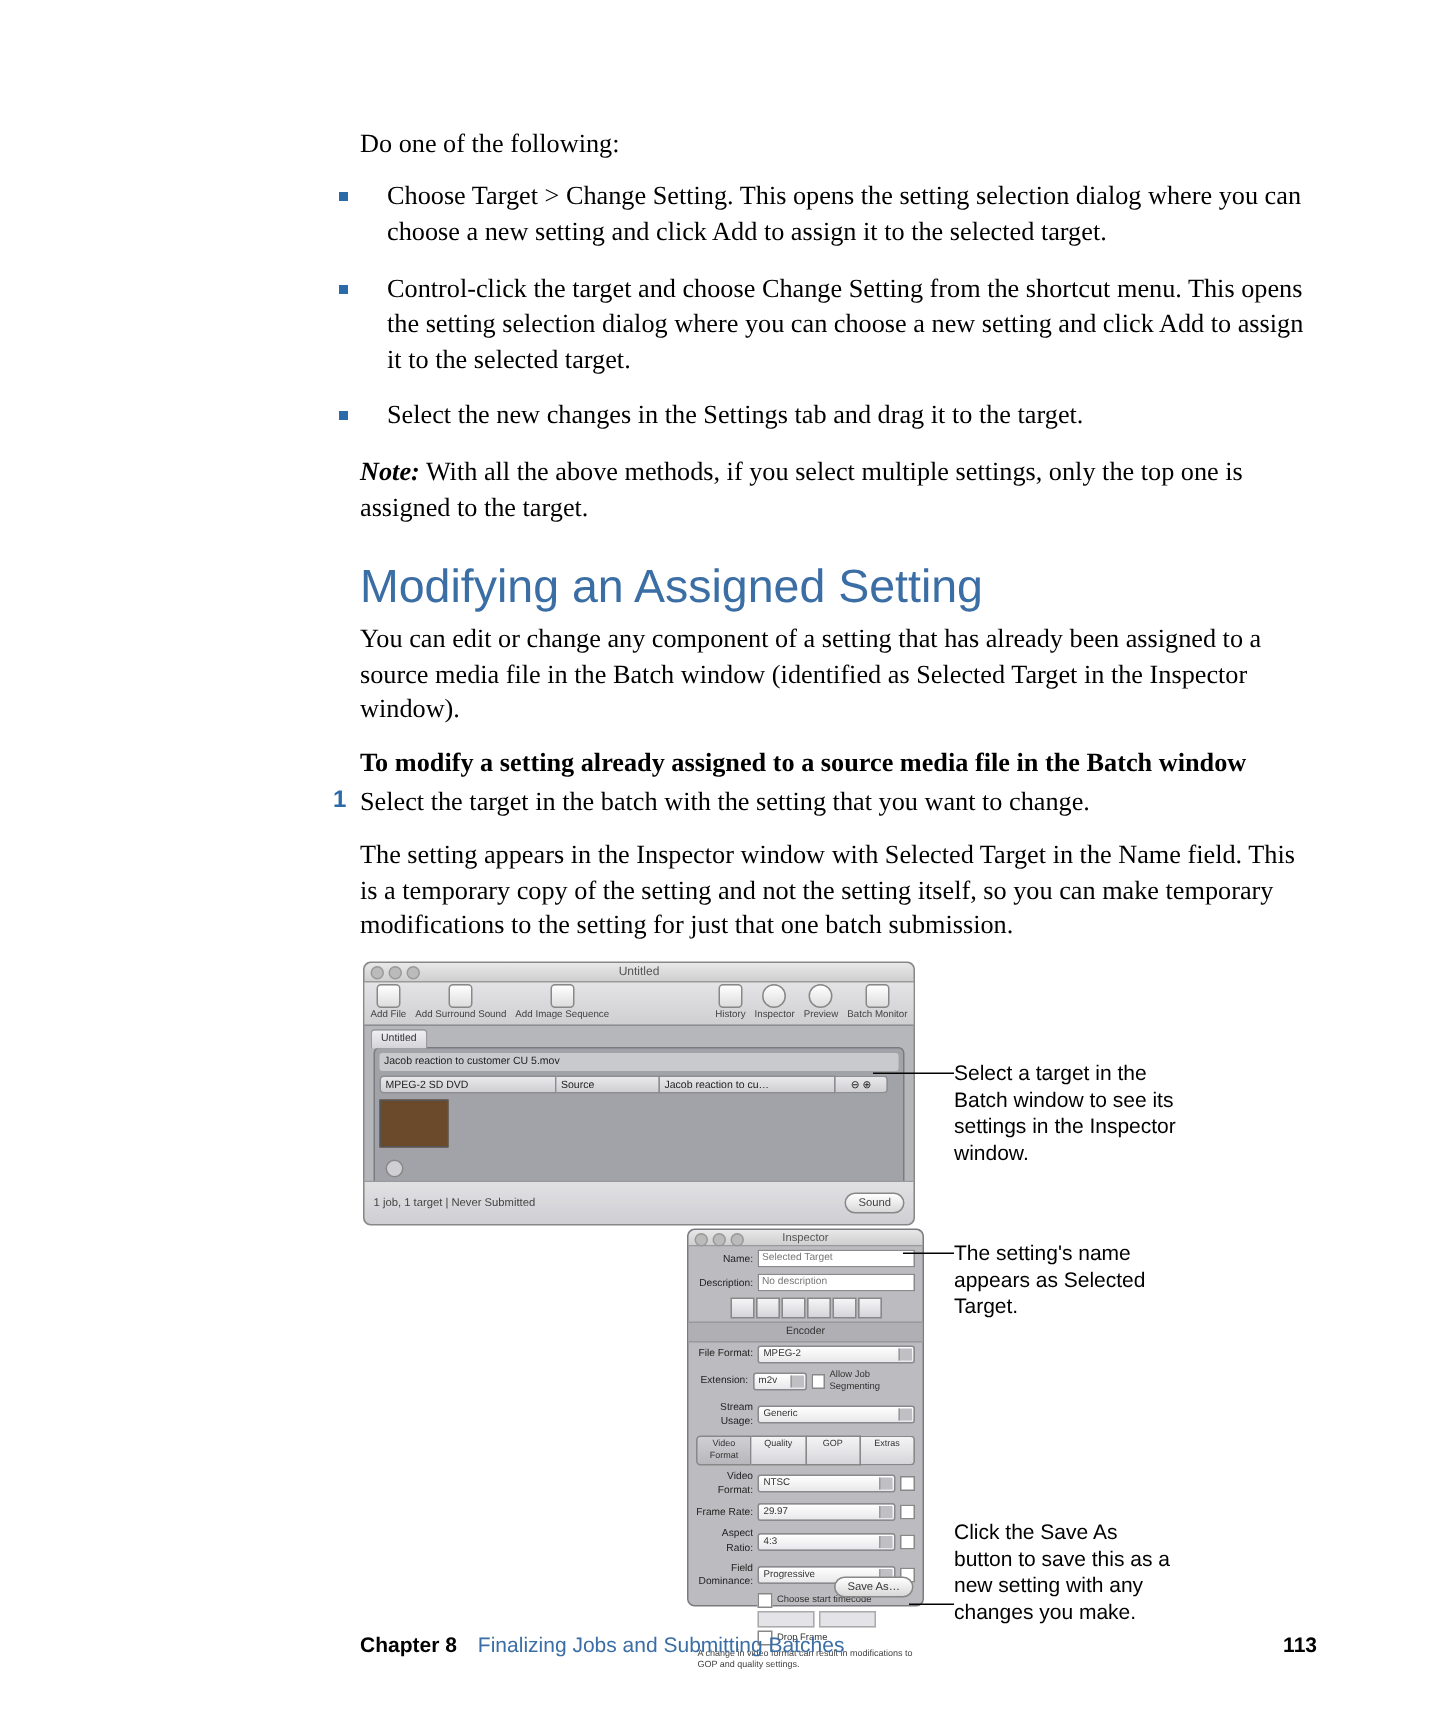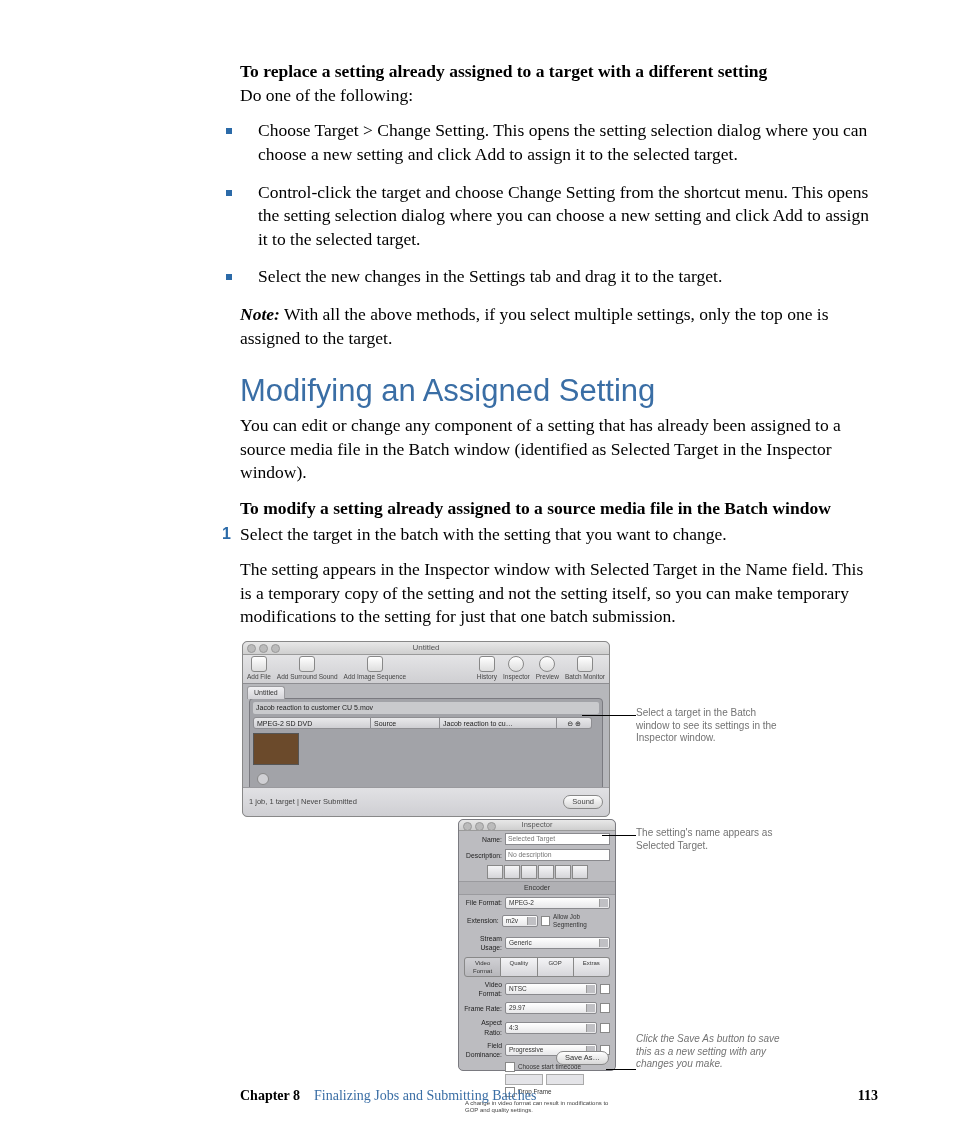--- a/index.html
+++ b/index.html
@@ -156,48 +156,48 @@
   .chk-row{display:flex;align-items:center;gap:3px;padding:1px 5px 1px 46px;font-size:6.3px;}
   .chk{width:8px;height:8px;border:1px solid #888;background:#fff;}
   .tim-row{display:flex;gap:3px;padding:1px 0 1px 46px;}
   .tim-row span{width:36px;height:9px;border:1px solid #aaa;background:#e4e4e8;}
   .footnote{font-size:6px;color:#444;padding:2px 6px;line-height:1.2;}
   .saveas{position:absolute;right:6px;bottom:5px;}
   
   .callout{
     position:absolute;
     font-family:"Myriad Pro","Lucida Grande",sans-serif;
-    font-size:10px; line-height:1.25; color:#737373;
+    font-size:14px; line-height:1.25; color:#000000;
     width:150px;
   }
   .co1{ left:396px; top:66px;}
   .co2{ left:396px; top:186px;}
-  .co3{ left:396px; top:392px;font-style:italic;}
+  .co3{ left:396px; top:372px;}
   .lead-line{position:absolute;height:1px;background:#000;}
   .ll1{left:342px;top:74px;width:54px;}
   .ll2{left:362px;top:194px;width:34px;}
   .ll3{left:366px;top:428px;width:30px;}
   
   .footer {
     position:absolute; left:240px; right:76px; bottom:39px;
-    font-family:Liberation Serif, serif;
+    font-family:Liberation Sans, sans-serif;
     font-size:14px; display:flex; align-items:flex-start;margin-top:16px;
   }
   .footer .chap{font-weight:700;color:#000;}
   .footer .title{color:#3a6ea5;margin-left:14px;}
   .footer .pnum{margin-left:auto;font-weight:700;color:#000;}
   p{margin:0 0 12px 0;}
 </style>
 </head>
 <body>
 
 <div class="page">
 
   <p>
-    <span class="intro-bold">To replace a setting already assigned to a target with a different setting</span><br>
+    <br>
     <span>Do one of the following:</span>
   </p>
 
   <ul class="blist">
     <li>Choose Target &gt; Change Setting. This opens the setting selection dialog where you can choose a new setting and click Add to assign it to the selected target.</li>
     <li>Control-click the target and choose Change Setting from the shortcut menu. This opens the setting selection dialog where you can choose a new setting and click Add to assign it to the selected target.</li>
     <li>Select the new changes in the Settings tab and drag it to the target.</li>
   </ul>
 
   <p>

